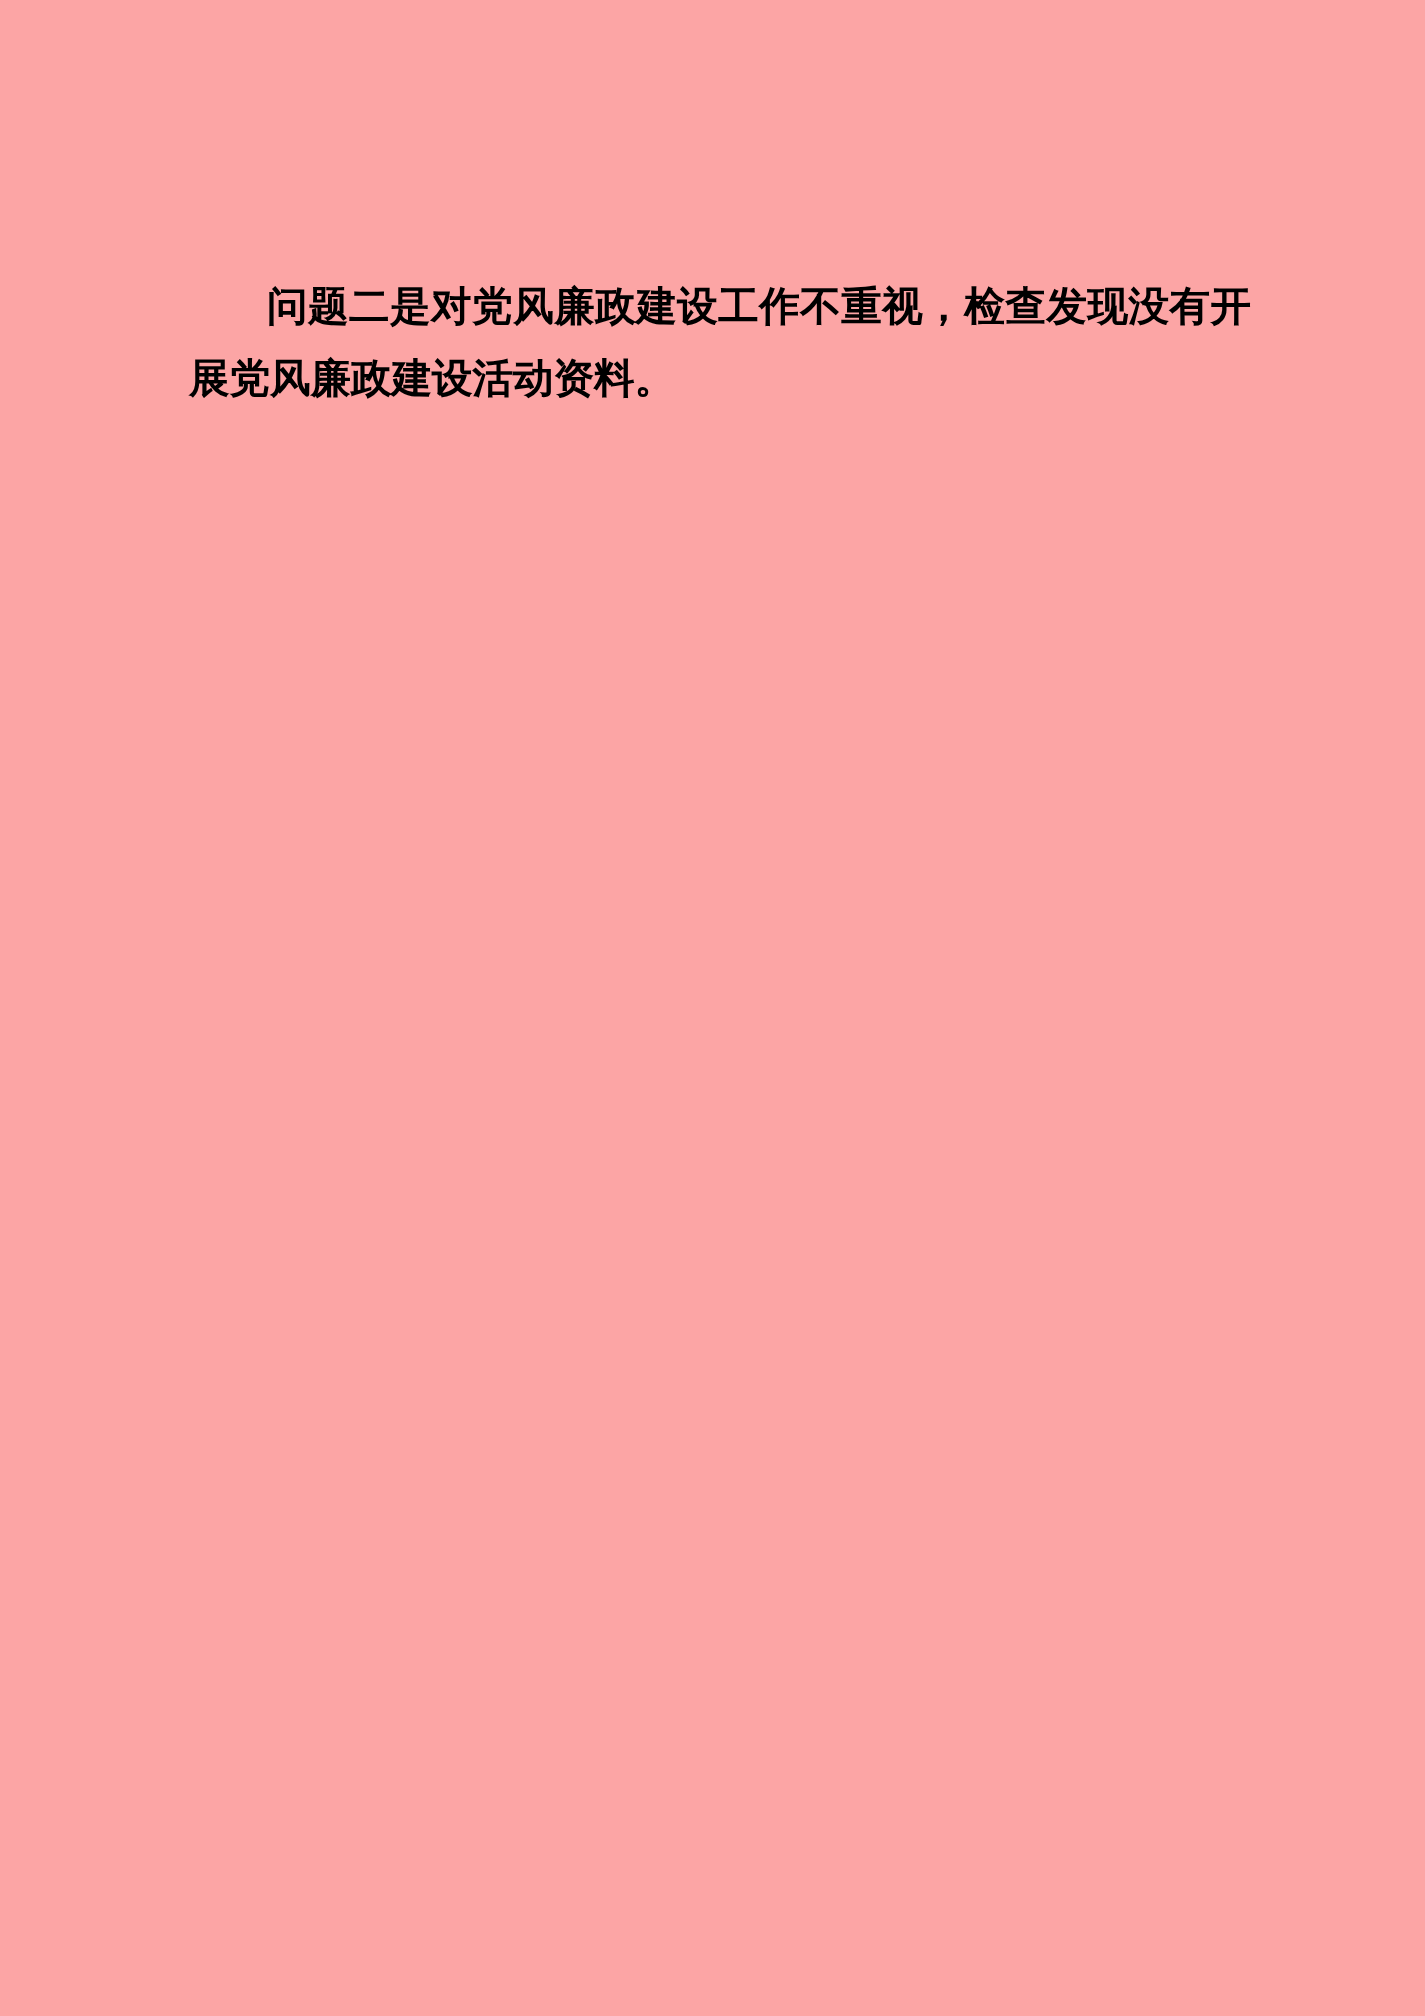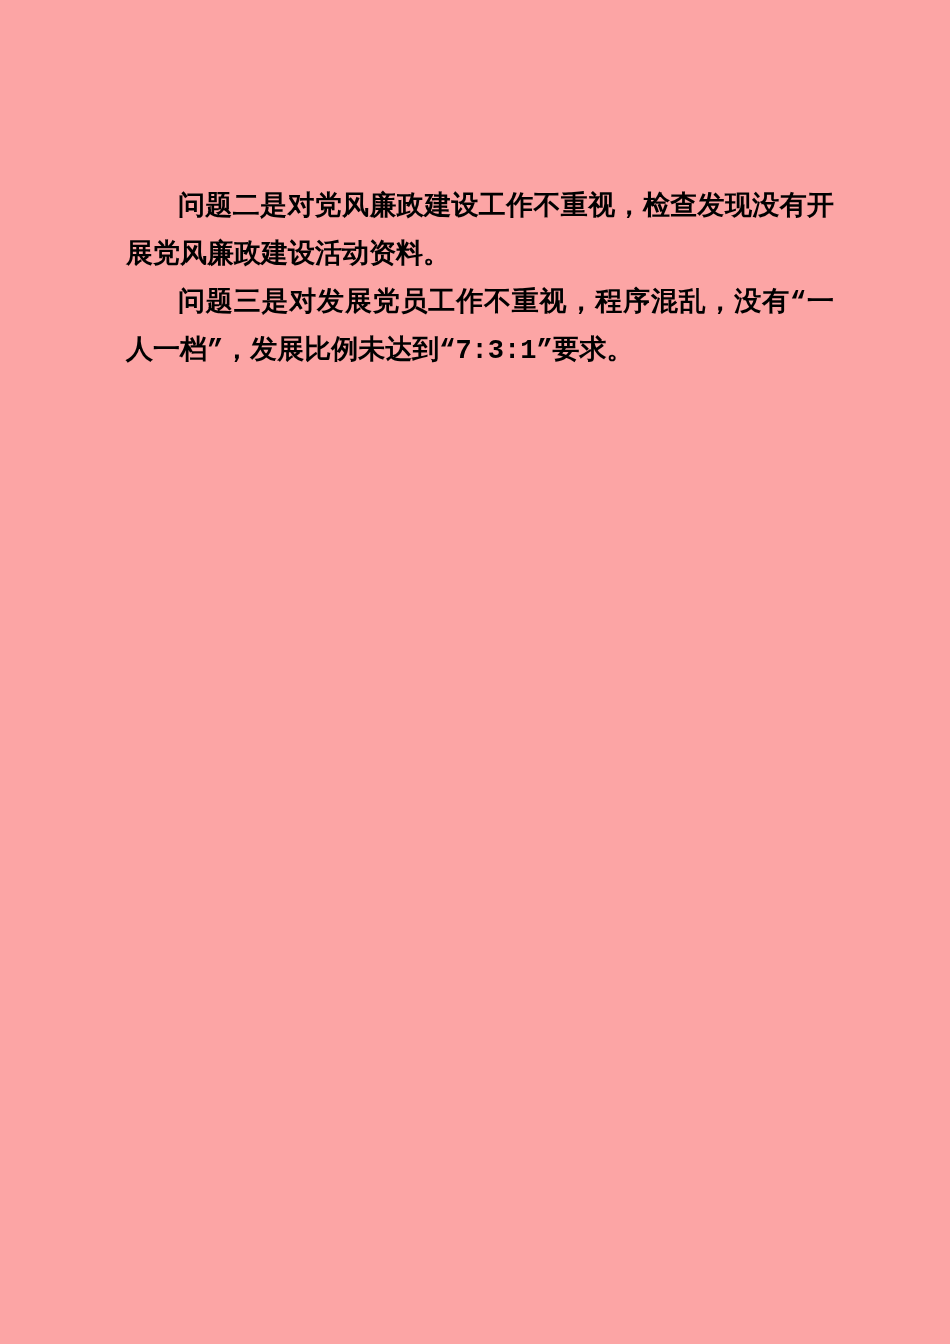--- a/index.html
+++ b/index.html
@@ -43,17 +43,16 @@
 </style>
 </head>
 <body>
 
 <div class="page">
   <div class="content">
 
     <p class="para heading">问题二是对党风廉政建设工作不重视，检查发现没有开展党风廉政建设活动资料。</p>
 
 
-    <p class="para heading">问题三是对发展党员工作不重视，程序混乱，没有“一人一档”，发展比例未达到“7:3:1”要求。</p>
 
 
   </div>
 </div>
 
 </body></html>

